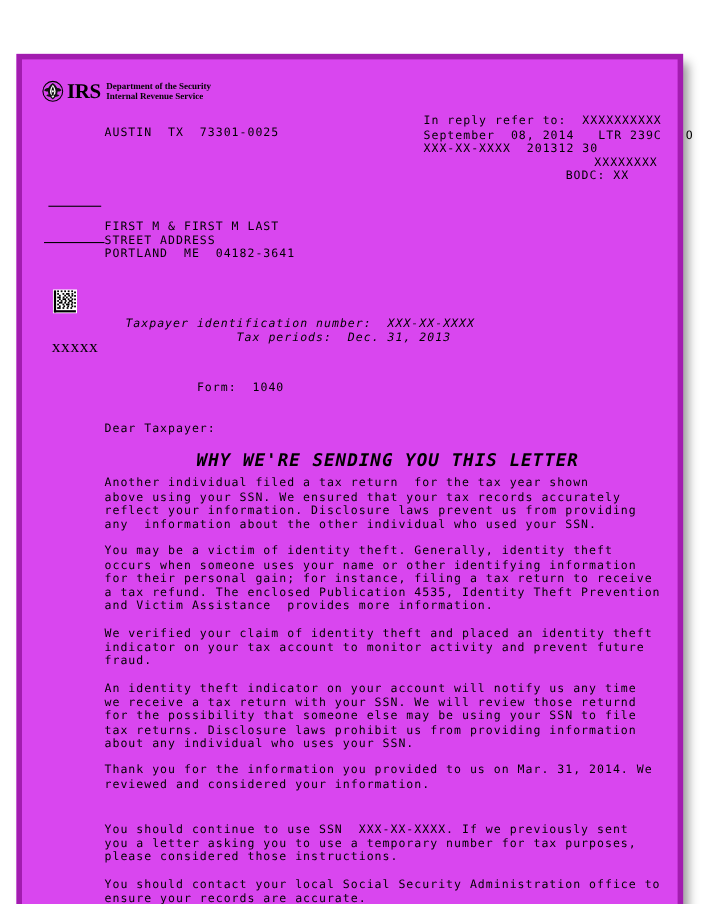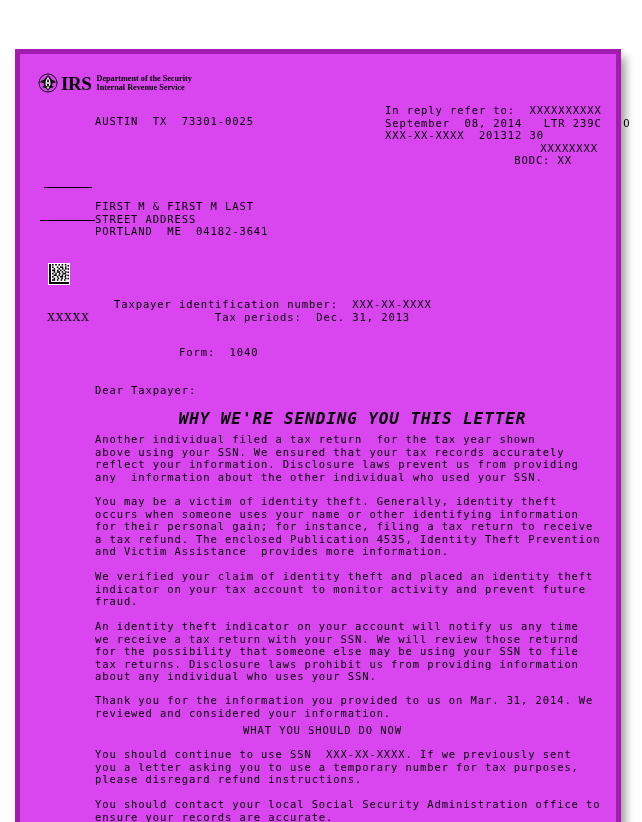--- a/index.html
+++ b/index.html
@@ -127,21 +127,22 @@
     font-family: "Liberation Serif", serif;
     font-size: 16px;
     letter-spacing: 0.5px;
     color: #000000;
   }
 
   
   .id-block {
     position: absolute;
     left: 94px;
-    top: 244px;
+    top: 234px;
+    font-style: italic;
   }
   .form-line {
     position: absolute;
     left: 94px;
     top: 292px;
   }
 
   
   .salutation {
     position: absolute;
@@ -311,21 +312,20 @@
 indicator on your tax account to monitor activity and prevent future
 fraud.</div>
   <div class="mono para p4">An identity theft indicator on your account will notify us any time
 we receive a tax return with your SSN. We will review those returnd
 for the possibility that someone else may be using your SSN to file
 tax returns. Disclosure laws prohibit us from providing information
 about any individual who uses your SSN.</div>
   <div class="mono para p5">Thank you for the information you provided to us on Mar. 31, 2014. We
 reviewed and considered your information.</div>
 
-  <div class="heading-plain">WHAT YOU SHOULD DO NOW</div>
 
   <div class="mono para p6">You should continue to use SSN  XXX-XX-XXXX. If we previously sent
 you a letter asking you to use a temporary number for tax purposes,
-please disregard refund instructions.</div>
+please considered those instructions.</div>
   <div class="mono para p7">You should contact your local Social Security Administration office to
 ensure your records are accurate.</div>
 
 </div>
 
 </body></html>

